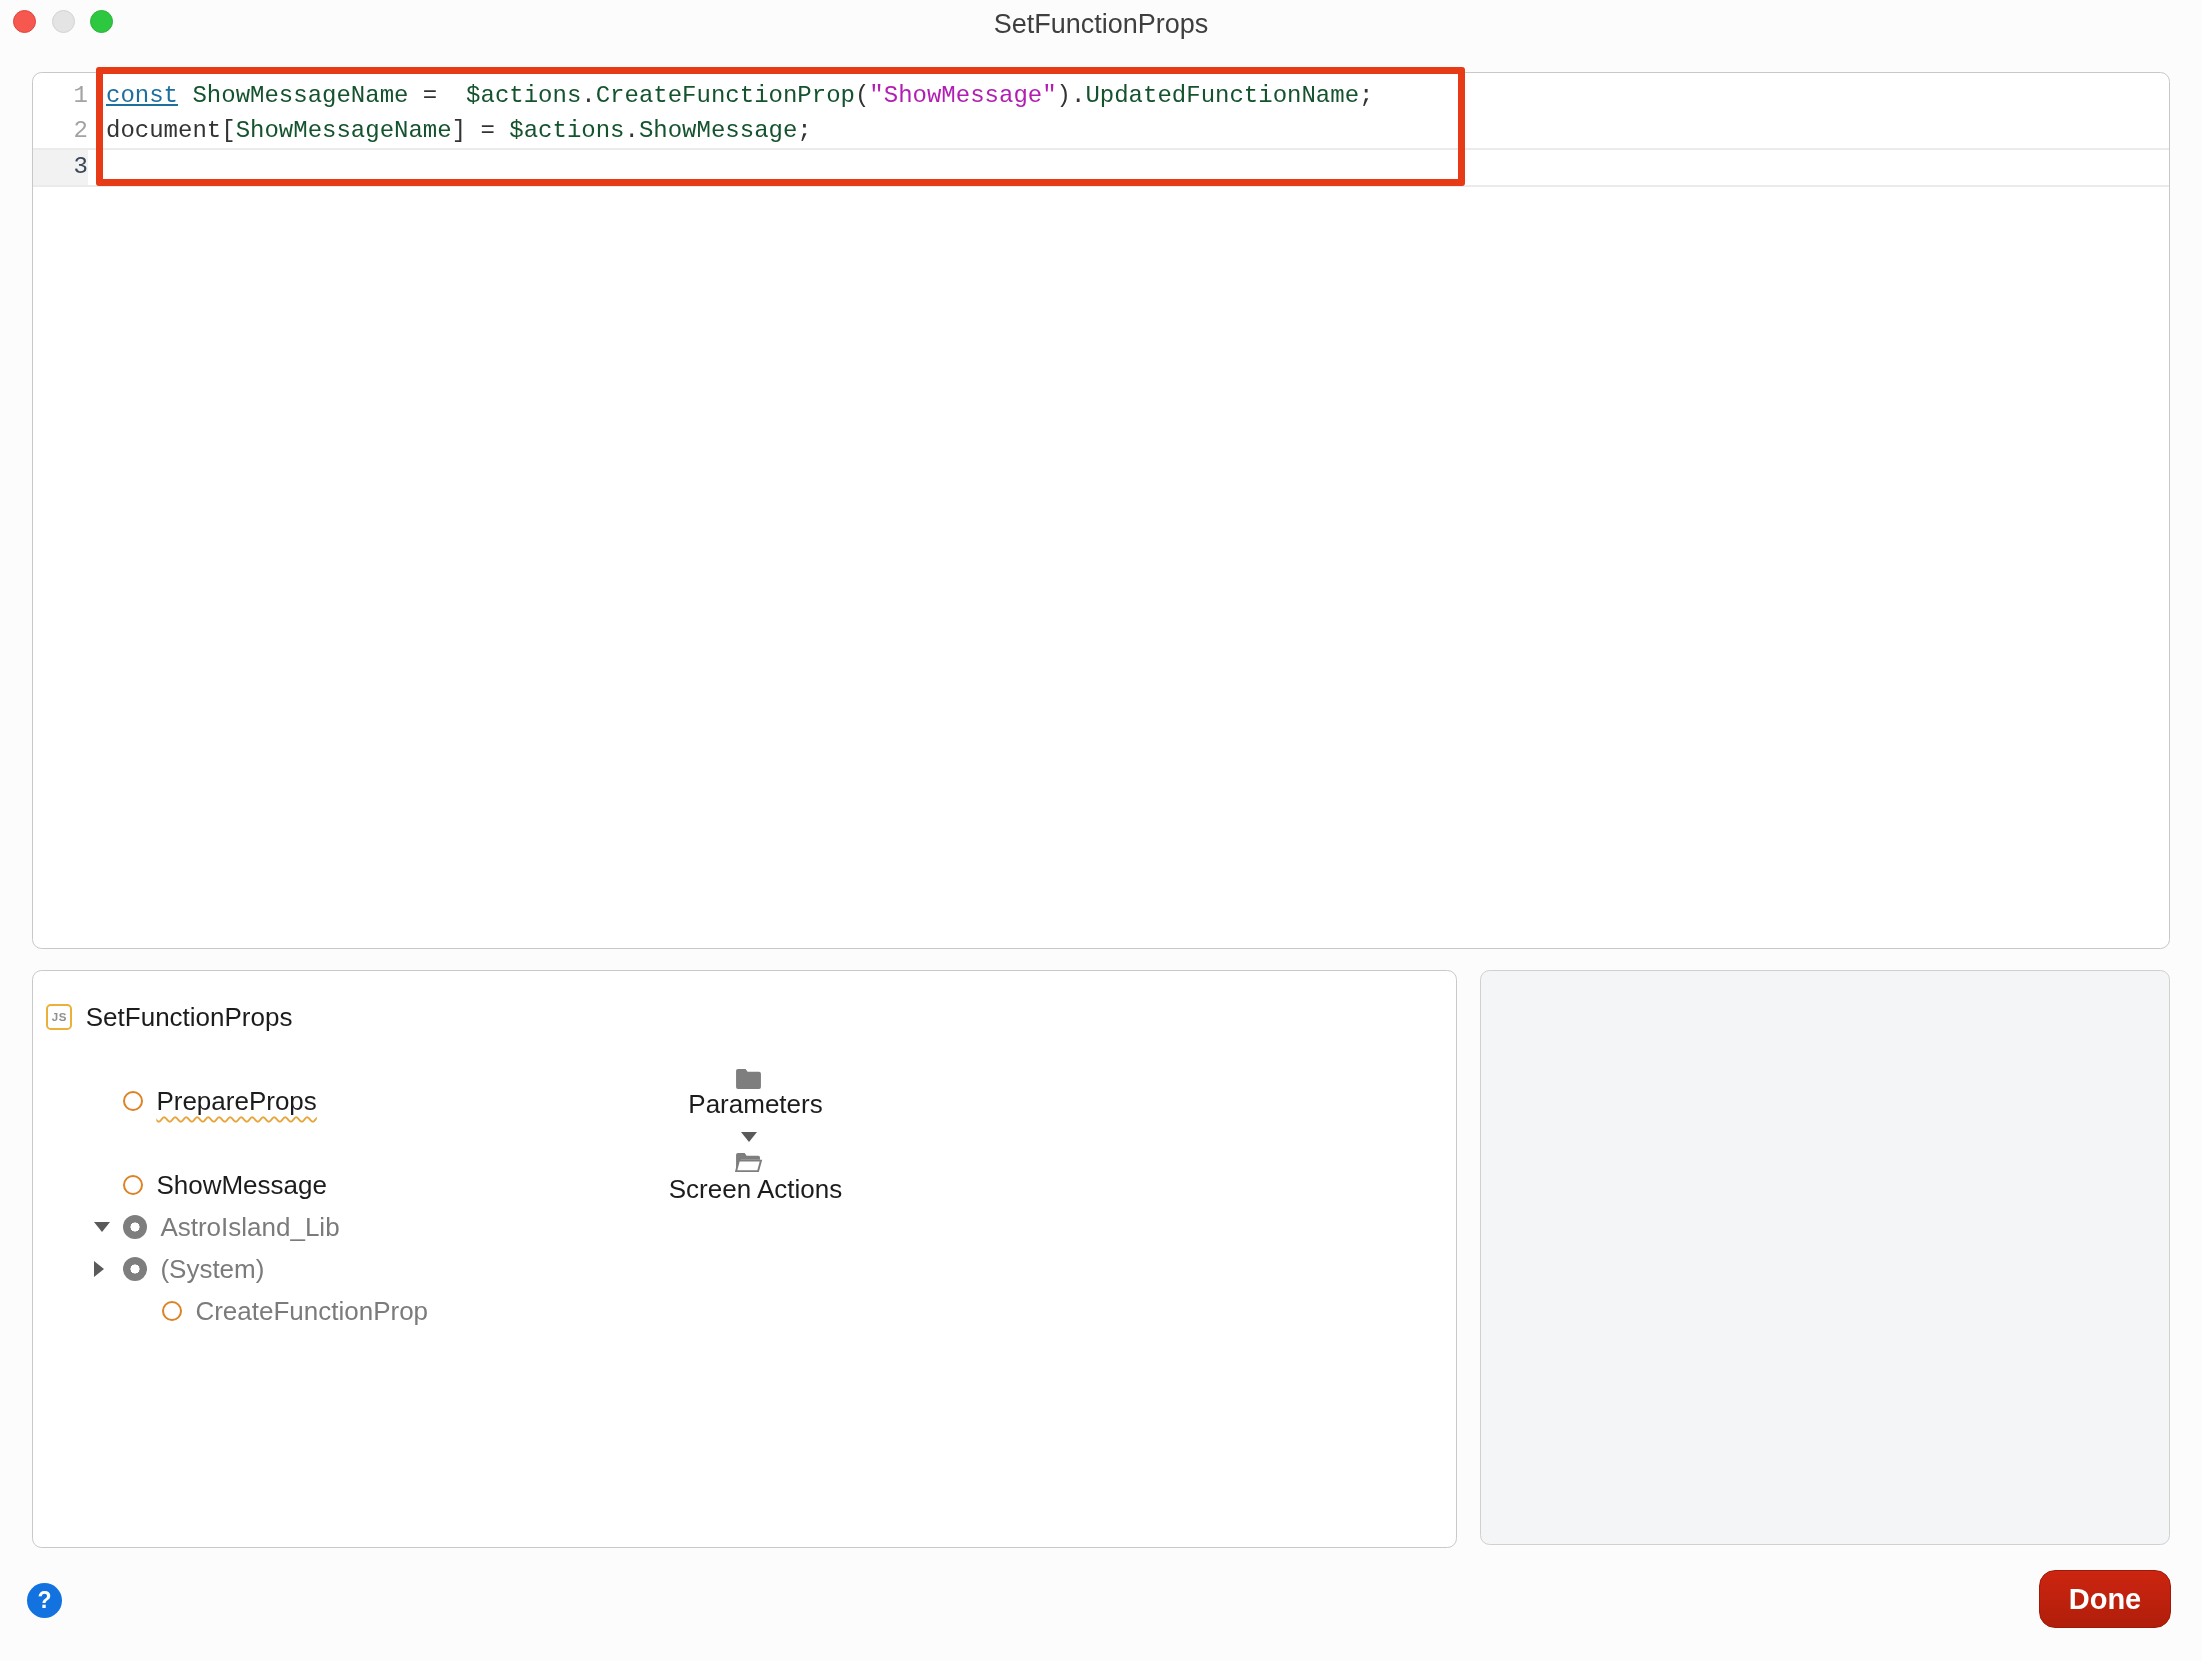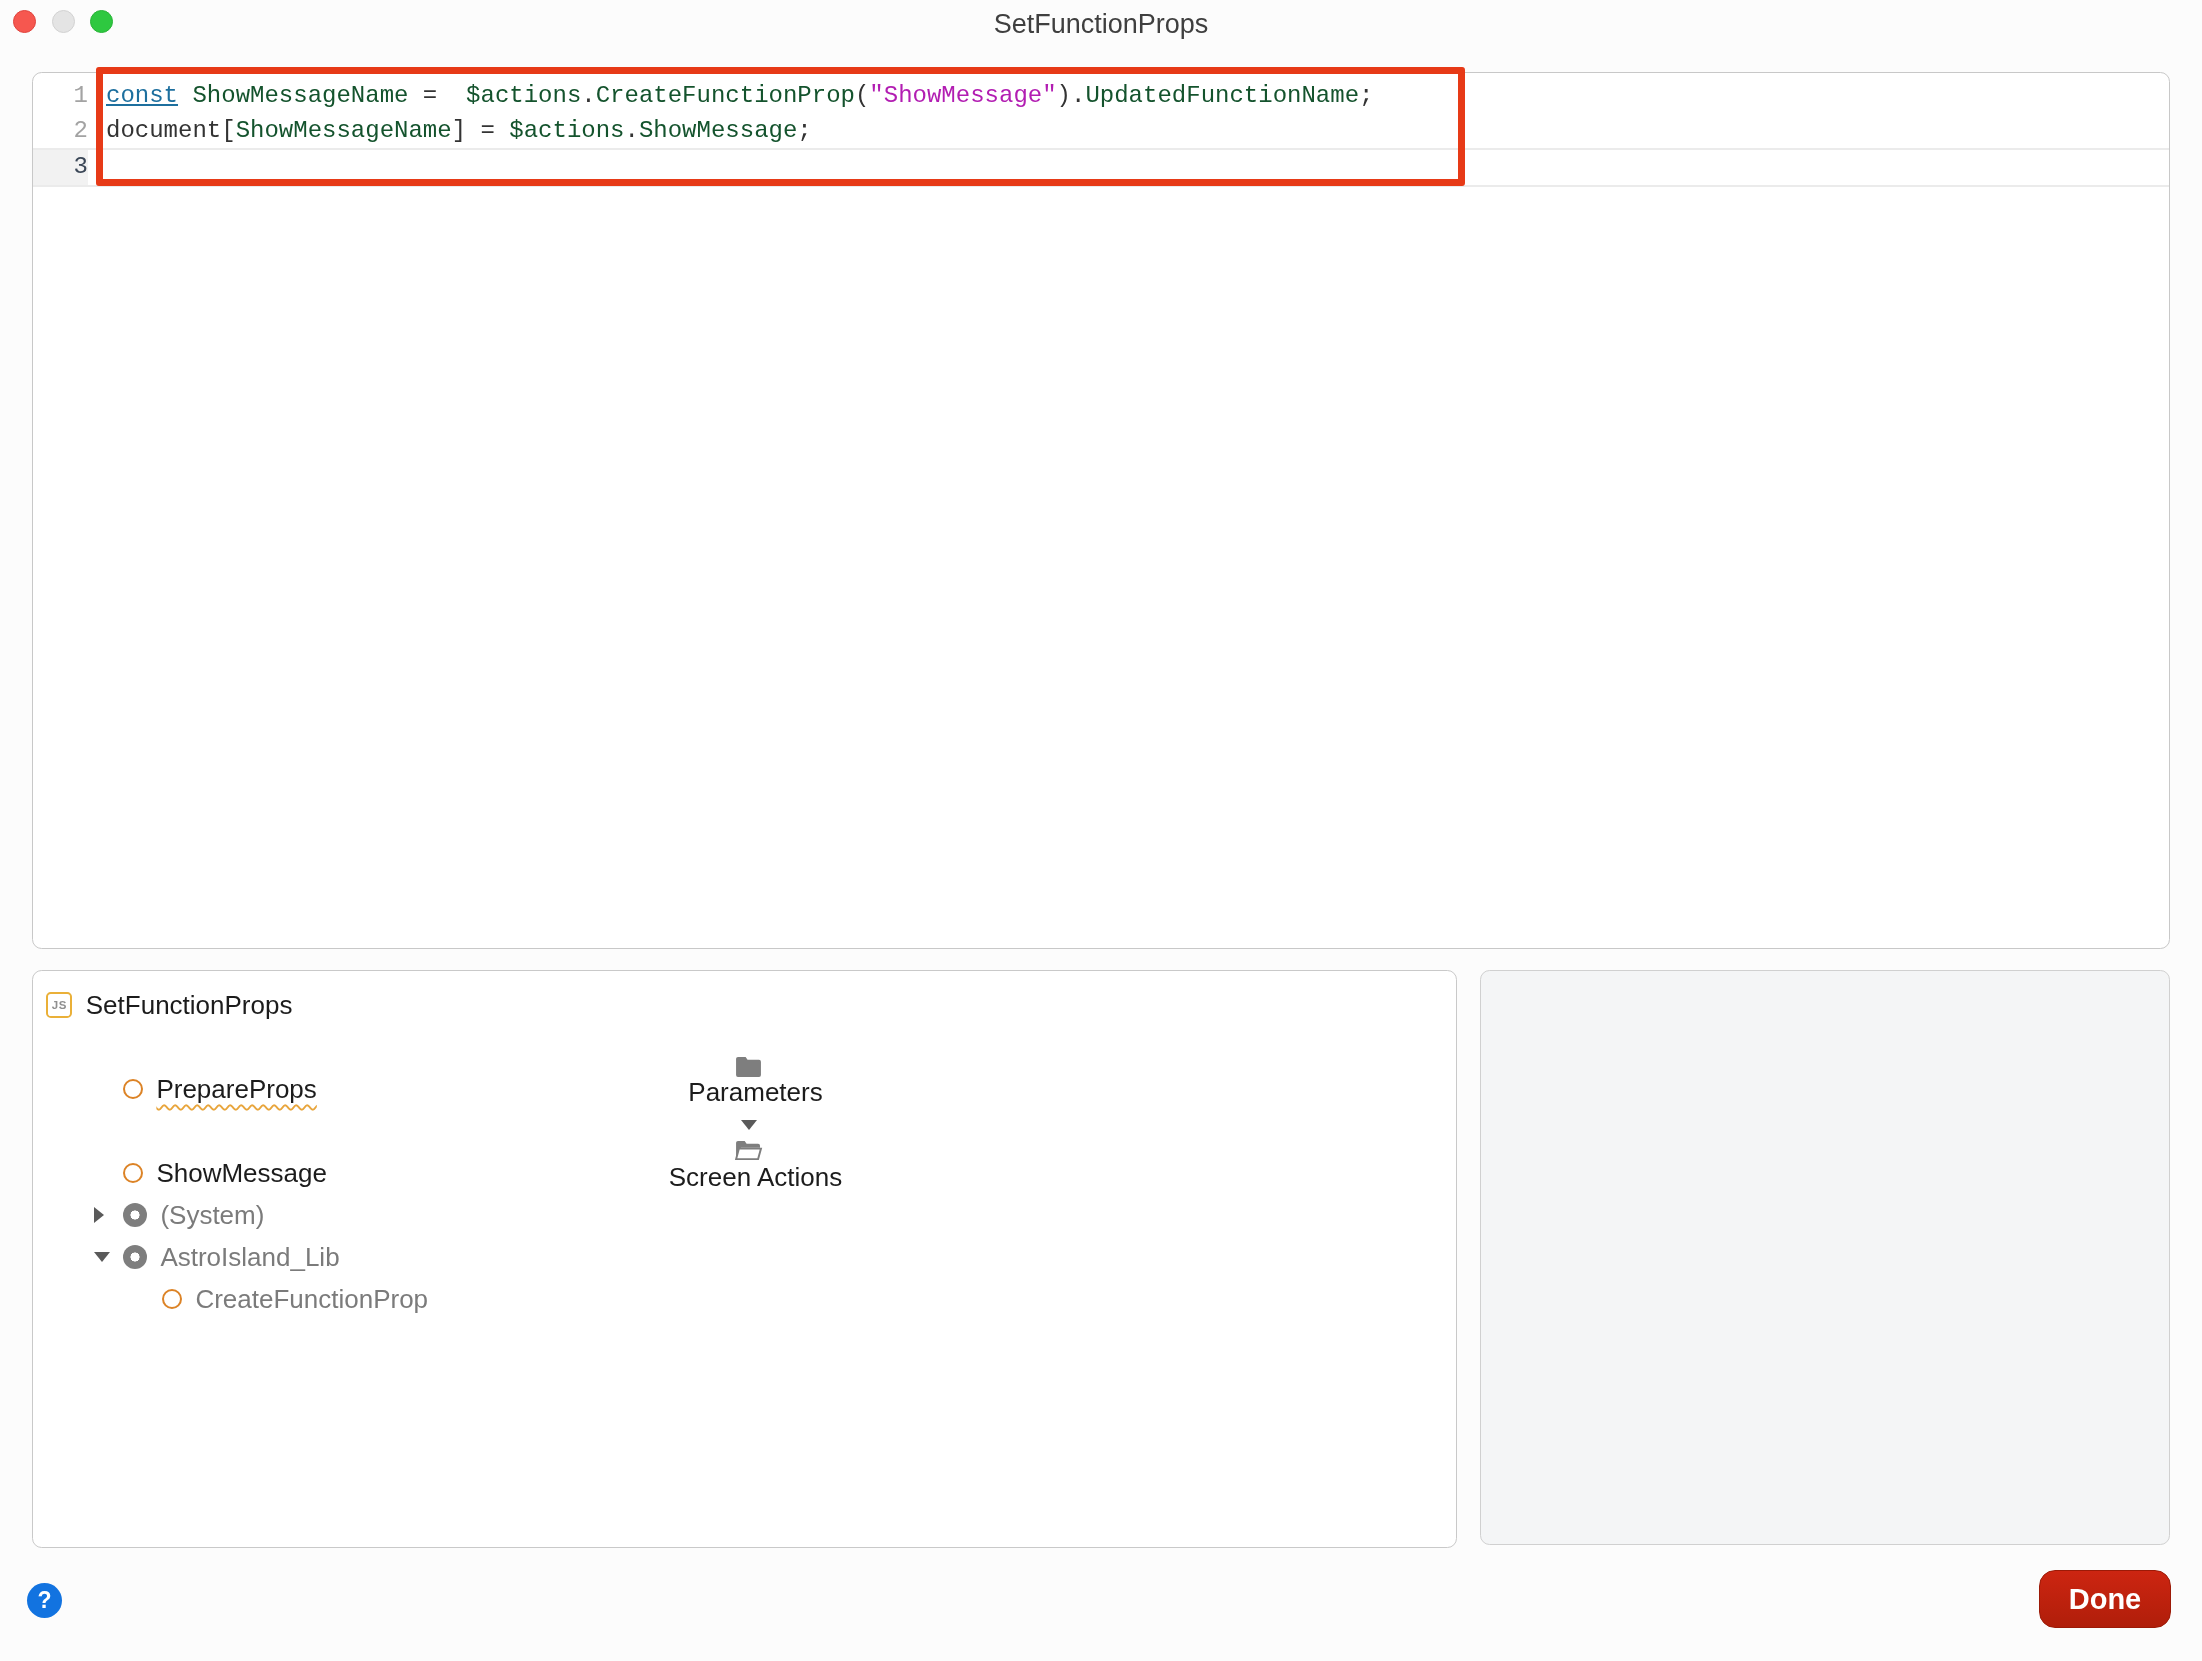--- a/index.html
+++ b/index.html
@@ -31,21 +31,21 @@
 
   
   .annotation-rect { position:absolute; left:96px; top:67px; width:1369px; height:119px;
                      border:7.6px solid #e73a17; border-radius:2.9px; z-index:6; pointer-events:none; }
 
   
   .tree-panel { position:absolute; left:32px; top:970px; width:1425px; height:578px;
                 background:#ffffff; border:1.9px solid #c9c9c9; border-radius:9.6px; padding-top:13.4px; overflow:hidden; }
   .tree-row { display:flex; align-items:center; height:42px; font-size:26px; color:#1c1c1c; cursor:default; }
   .tree-row.muted { color:#7b7b7b; }
-  .lvl0 { padding-left:13.4px; }
+  .lvl0 { padding-left:13.4px;margin-top:12px; }
   .lvl1 { padding-left:22px;flex-direction:column; }
   .lvl2 { padding-left:61px; }
   .lvl3 { padding-left:100px; }
   .exp-slot { width:29px; flex:0 0 29px; display:flex; align-items:center; justify-content:flex-start; }
   .tri-down { width:0; height:0; border-left:8.6px solid transparent; border-right:8.6px solid transparent; border-top:10.5px solid #5a5a5a; }
   .tri-right { width:0; height:0; border-top:8.6px solid transparent; border-bottom:8.6px solid transparent; border-left:10.5px solid #5a5a5a; }
   .tree-icon { flex:0 0 auto; margin-right:13.4px; display:flex; align-items:center; justify-content:center; }
   .ico-js { width:26px; height:26px; border:2.4px solid #eab038; border-radius:4.8px; background:#fff;
             color:#8f8f8f; font-size:11.5px; font-weight:bold; letter-spacing:0.5px; }
   .ico-circle { width:20px; height:20px; border:2.9px solid #dc8326; border-radius:50%; background:#fff; }
@@ -130,31 +130,31 @@
         </span>
         <span>Screen Actions</span>
       </div>
       <div class="tree-row lvl2">
         <span class="exp-slot"></span>
         <span class="tree-icon ico-circle"></span>
         <span>ShowMessage</span>
       </div>
       <div class="tree-row lvl2 muted">
         <span class="exp-slot">
+          <span class="tri-down"></span>
+        </span>
+        <span class="tree-icon ico-donut"></span>
+        <span>AstroIsland_Lib</span>
+      </div>
+      <div class="tree-row lvl2 muted">
+        <span class="exp-slot">
           <span class="tri-right"></span>
         </span>
         <span class="tree-icon ico-donut"></span>
         <span>(System)</span>
-      </div>
-      <div class="tree-row lvl2 muted">
-        <span class="exp-slot">
-          <span class="tri-down"></span>
-        </span>
-        <span class="tree-icon ico-donut"></span>
-        <span>AstroIsland_Lib</span>
       </div>
       <div class="tree-row lvl3 muted">
         <span class="exp-slot"></span>
         <span class="tree-icon ico-circle"></span>
         <span>CreateFunctionProp</span>
       </div>
     </div>
 </div>
 
 <div class="detail-panel"></div>

